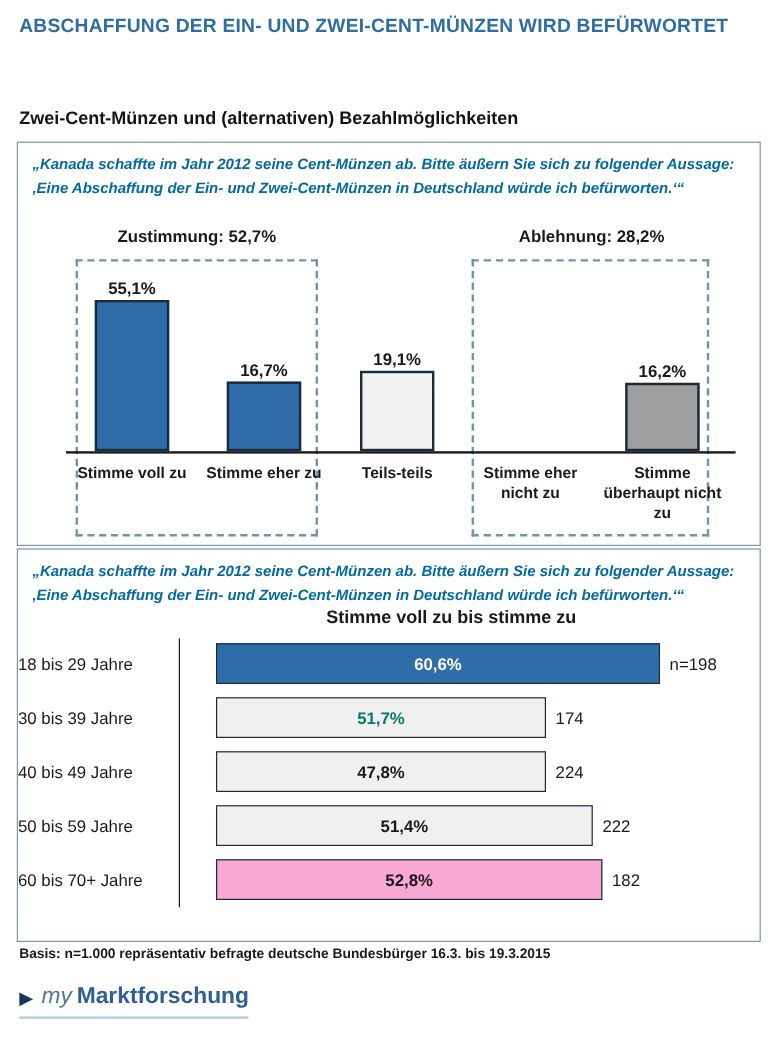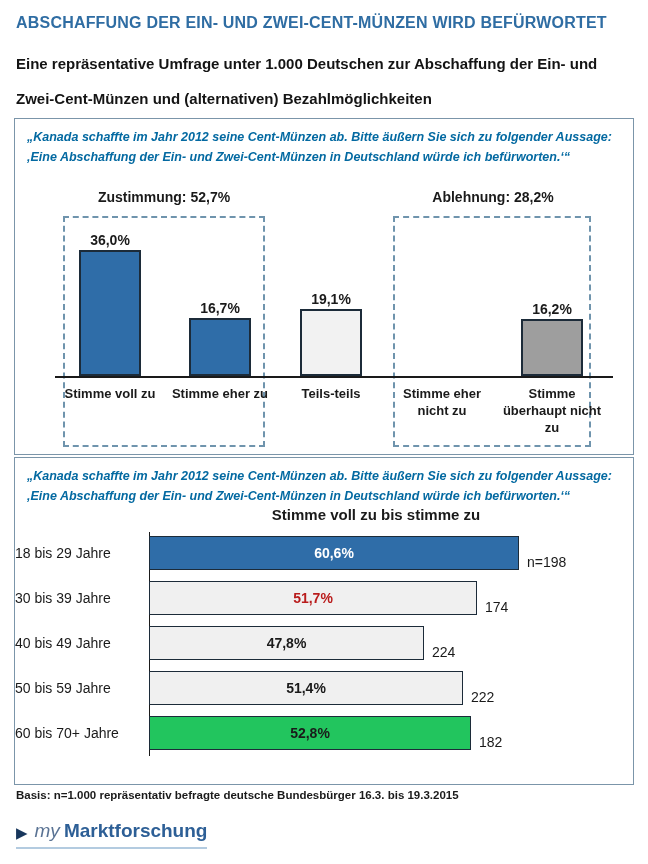--- a/index.html
+++ b/index.html
@@ -34,21 +34,21 @@
   .vcat{position:absolute;top:266px;width:112px;text-align:center;font-size:13px;
         font-weight:bold;line-height:17px;}
 
   
   .h-title{position:absolute;left:134px;right:30px;top:48px;text-align:center;
            font-size:15px;font-weight:bold;}
   .vline{position:absolute;left:134px;top:74px;width:1px;height:224px;background:#1a1a1a;}
   .hrow{position:absolute;left:0;right:14px;height:34px;display:flex;align-items:stretch;}
   .hlabel{width:134px;box-sizing:border-box;padding-right:10px;
           font-size:14px;line-height:34px;white-space:nowrap;}
-  .htrack{flex:1;display:flex;align-items:flex-end;}
+  .htrack{flex:1;display:flex;align-items:center;padding-left:31px;}
   .hbar{height:34px;box-sizing:border-box;border:1px solid #1c2b39;display:flex;
         align-items:center;justify-content:center;font-size:14px;font-weight:bold;}
   .hn{margin-left:8px;font-size:14px;white-space:nowrap;}
 
   
   .basis{position:absolute;left:16px;top:789px;font-size:11.5px;font-weight:bold;color:#1a1a1a;}
   .footer{position:absolute;left:16px;right:16px;top:820px;display:flex;
           justify-content:space-between;align-items:flex-start;}
   .copyright{font-size:12.5px;color:#4a7dab;padding-top:6px;}
   .logo{display:flex;align-items:baseline;gap:4px;padding-bottom:5px;border-bottom:2px solid #b3cbe0;}
@@ -56,37 +56,37 @@
   .logo-my{font-size:19px;font-style:italic;color:#5a7394;margin-left:3px;}
   .logo-rest{font-size:19px;font-weight:bold;color:#2d5f96;}
 </style>
 </head>
 <body>
 
 <div class="page">
 
   <div class="title">ABSCHAFFUNG DER EIN- UND ZWEI-CENT-MÜNZEN WIRD BEFÜRWORTET</div>
   <div class="subtitle">
-    <span>Eine repräsentative Umfrage unter 1.000 Deutschen zur Abschaffung der Ein- und</span><br>
+    <br>
     <span>Zwei-Cent-Münzen und (alternativen) Bezahlmöglichkeiten</span>
   </div>
 
   <div class="panel panel1">
     <div class="quote">
       <span>„Kanada schaffte im Jahr 2012 seine Cent-Münzen ab. Bitte äußern Sie sich zu folgender Aussage:</span><br>
       <span>‚Eine Abschaffung der Ein- und Zwei-Cent-Münzen in Deutschland würde ich befürworten.‘“</span>
     </div>
 
     <div class="group-label glabel-z">Zustimmung: 52,7%</div>
     <div class="group-label glabel-a">Ablehnung: 28,2%</div>
     <div class="dashed-box dbox-z"></div>
     <div class="dashed-box dbox-a"></div>
 
     <div class="vslot" style="left:64px">
-      <div class="vvalue">36,0%</div>
+      <div class="vvalue">55,1%</div>
       <div class="vbar" style="height: 126px; background: rgb(47, 109, 168); border-color: rgb(28, 43, 57);"></div>
     </div>
     <div class="vslot" style="left:174px">
       <div class="vvalue">16,7%</div>
       <div class="vbar" style="height: 58px; background: rgb(47, 109, 168); border-color: rgb(28, 43, 57);"></div>
     </div>
     <div class="vslot" style="left:285px">
       <div class="vvalue">19,1%</div>
       <div class="vbar" style="height: 67px; background: rgb(242, 242, 242); border-color: rgb(28, 43, 57);"></div>
     </div>
@@ -118,21 +118,21 @@
       <div class="htrack">
         <div class="hbar" style="width: 370px; background: rgb(47, 109, 168); color: rgb(255, 255, 255);">
           <span>60,6%</span>
         </div>
         <div class="hn">n=198</div>
       </div>
     </div>
     <div class="hrow" style="top:123px">
       <div class="hlabel">30 bis 39 Jahre</div>
       <div class="htrack">
-        <div class="hbar" style="width: 328px; background: rgb(240, 240, 240); color: #b91c1c;">
+        <div class="hbar" style="width: 275px; background: rgb(240, 240, 240); color: #0f766e;">
           <span>51,7%</span>
         </div>
         <div class="hn">174</div>
       </div>
     </div>
     <div class="hrow" style="top:168px">
       <div class="hlabel">40 bis 49 Jahre</div>
       <div class="htrack">
         <div class="hbar" style="width: 275px; background: rgb(240, 240, 240); color: rgb(26, 26, 26);">
           <span>47,8%</span>
@@ -145,21 +145,21 @@
       <div class="htrack">
         <div class="hbar" style="width: 314px; background: rgb(240, 240, 240); color: rgb(26, 26, 26);">
           <span>51,4%</span>
         </div>
         <div class="hn">222</div>
       </div>
     </div>
     <div class="hrow" style="top:258px">
       <div class="hlabel">60 bis 70+ Jahre</div>
       <div class="htrack">
-        <div class="hbar" style="width: 322px; background: #22c55e; color: rgb(26, 26, 26);">
+        <div class="hbar" style="width: 322px; background: #f9a8d4; color: rgb(26, 26, 26);">
           <span>52,8%</span>
         </div>
         <div class="hn">182</div>
       </div>
     </div>
   </div>
 
   <div class="basis">Basis: n=1.000 repräsentativ befragte deutsche Bundesbürger 16.3. bis 19.3.2015</div>
 
   <div class="footer">

